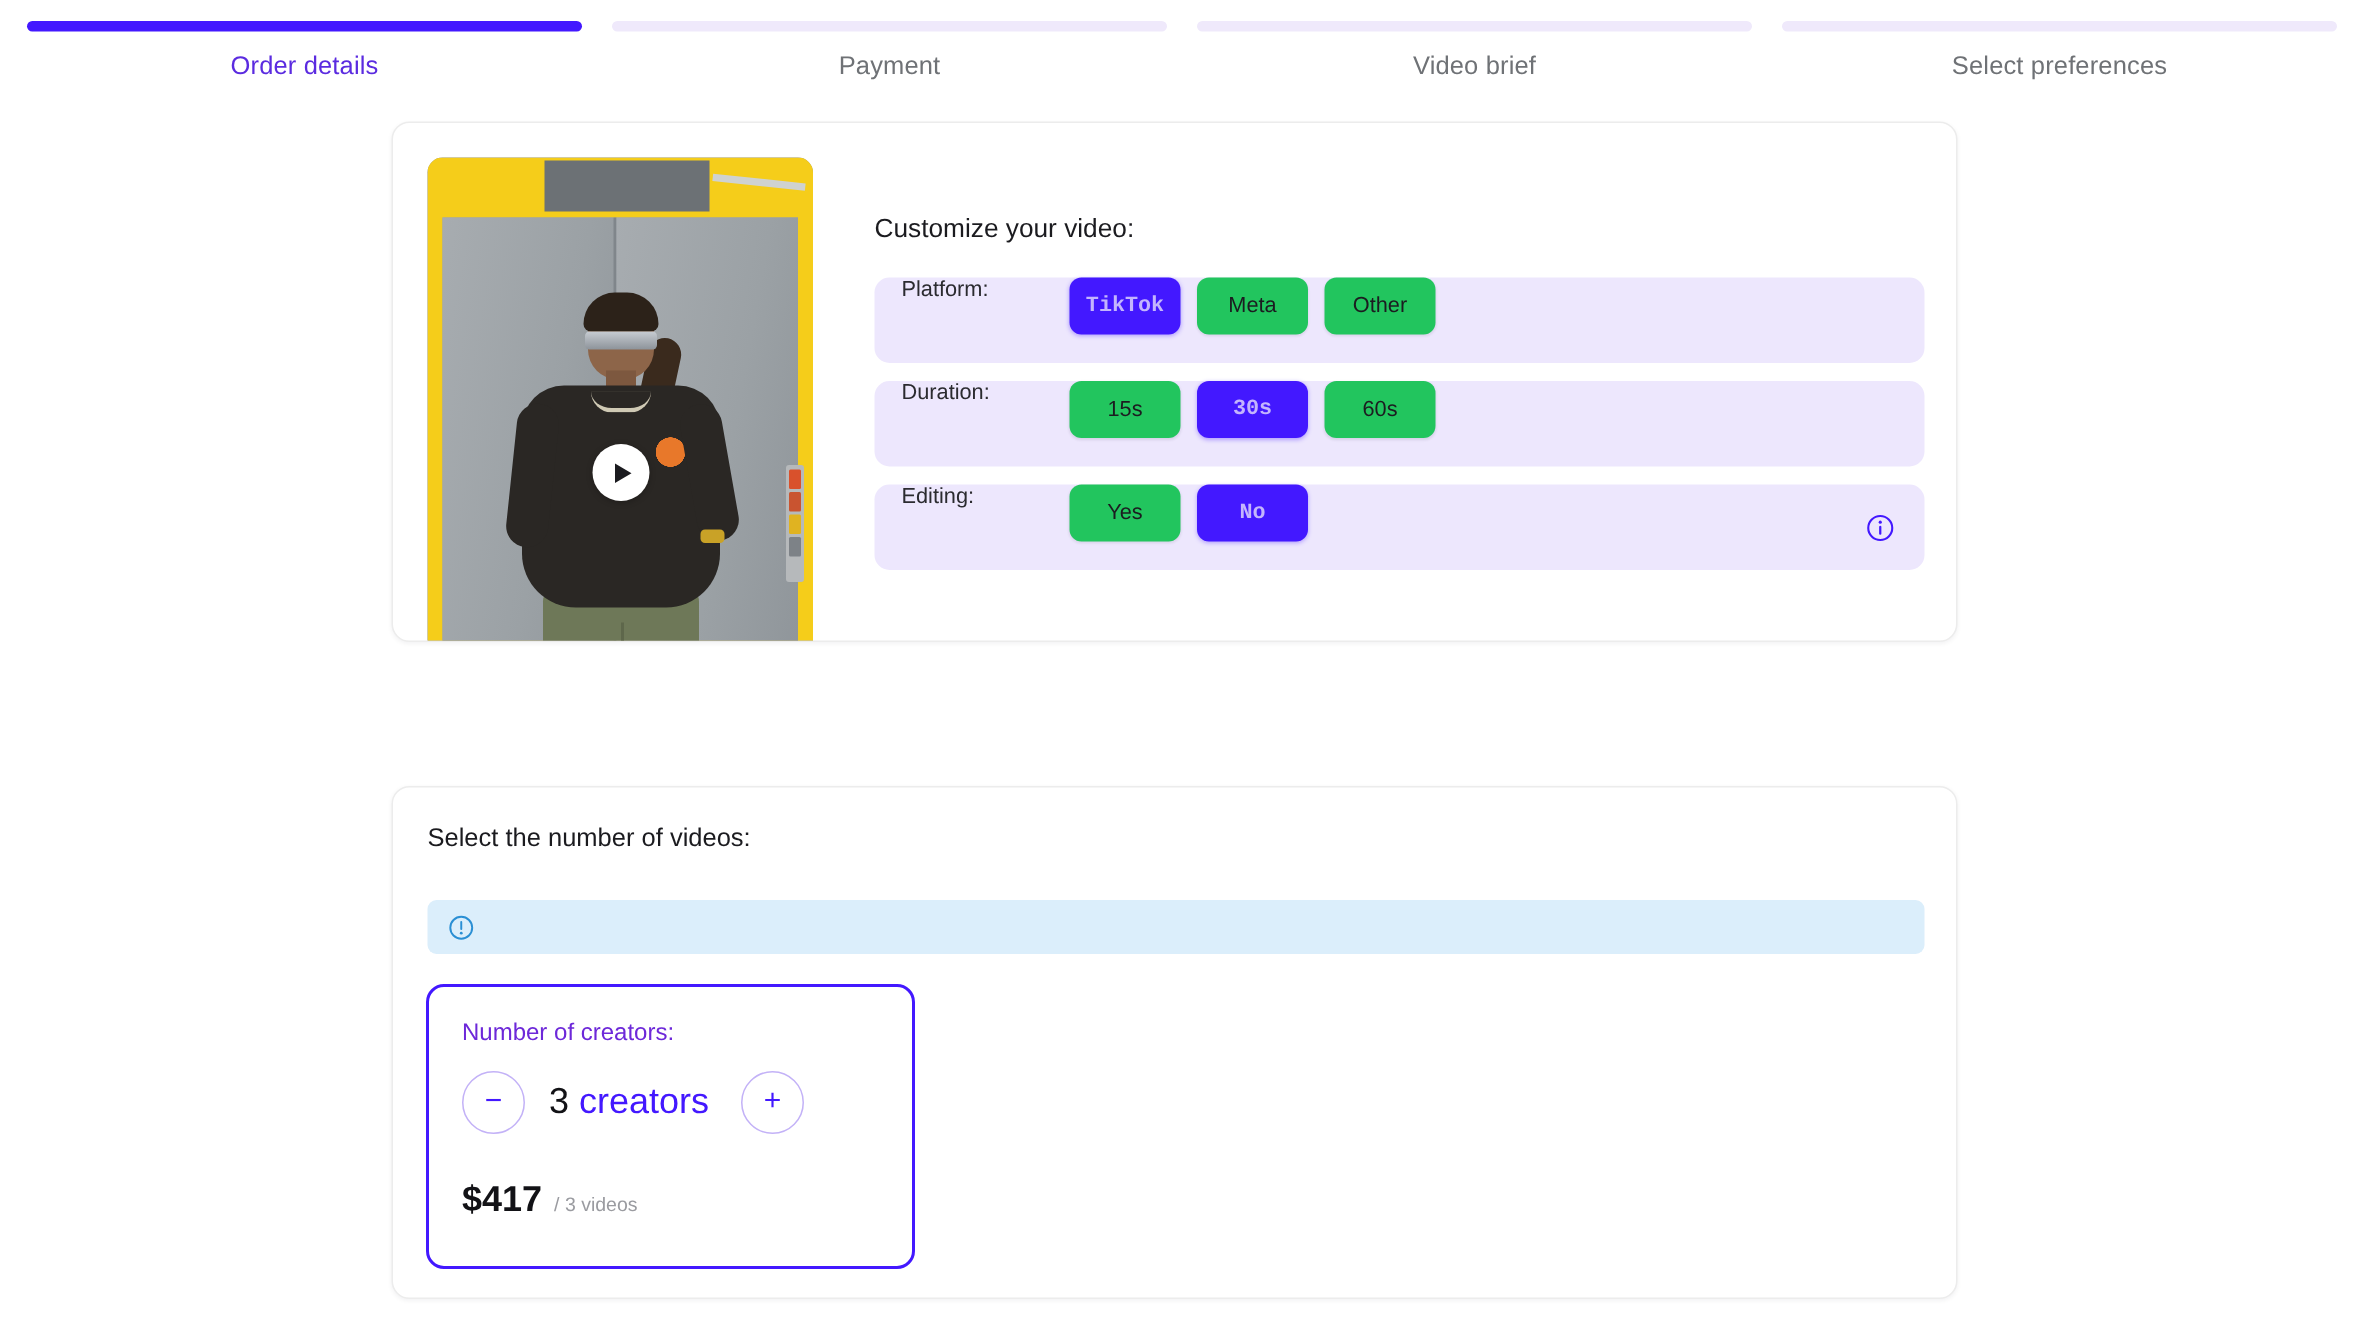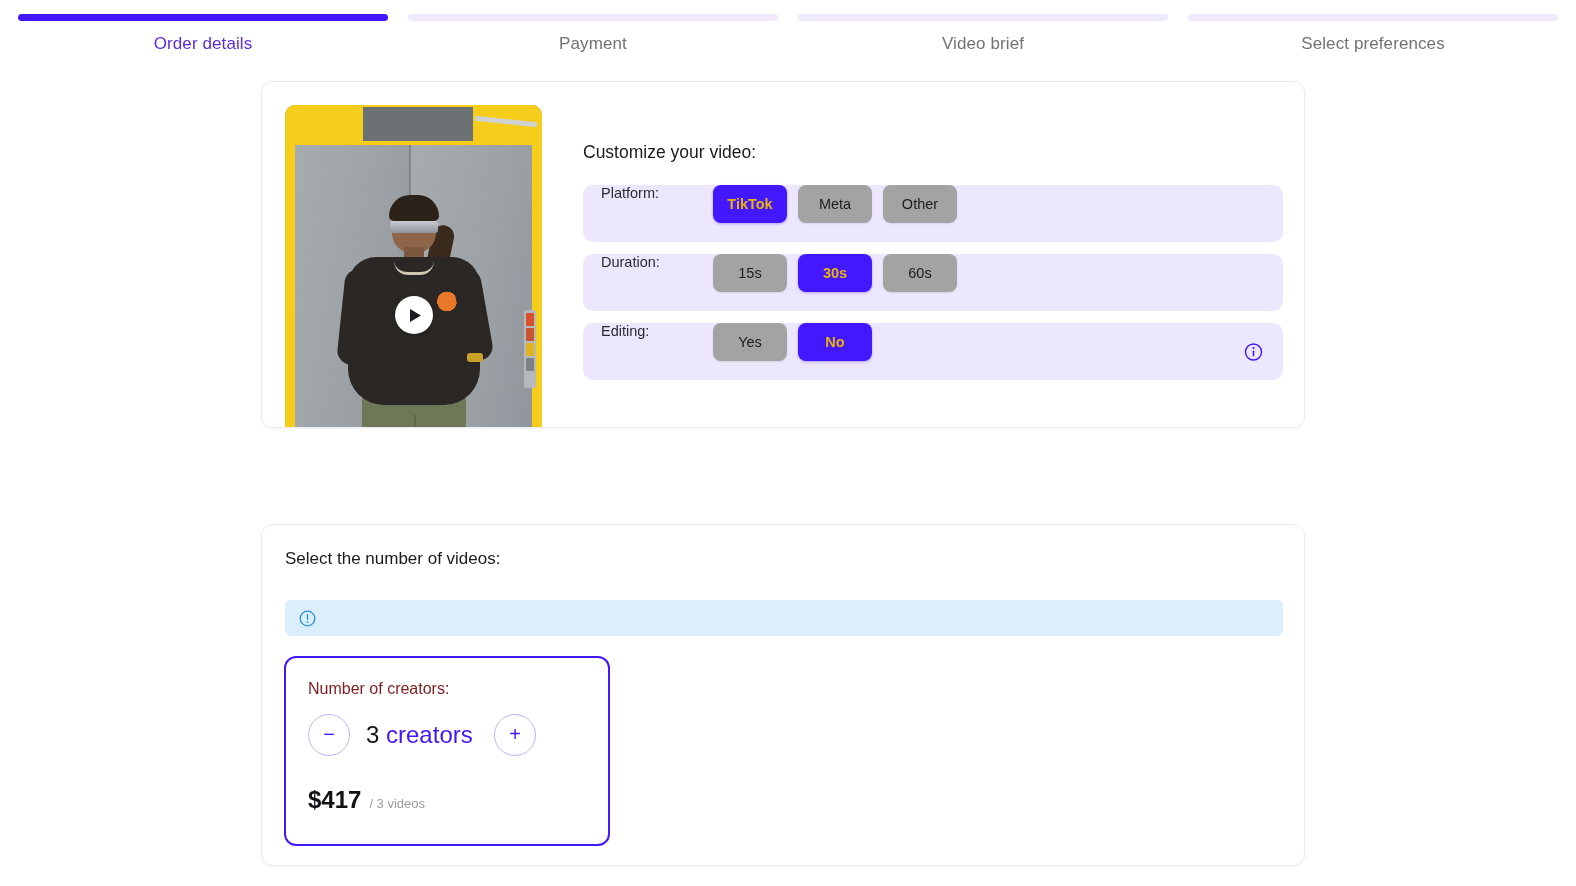--- a/index.html
+++ b/index.html
@@ -162,34 +162,35 @@
     font-size: 14.5px;
     color: #2b2b30;
     width: 112px;
     flex: none;
   }
   .opt-btns { display: flex; gap: 11px; }
   .opt-btn {
     min-width: 74px;
     height: 38px;
     border-radius: 8px;
-    background: #a3a3a3;
+    background: #22c55e;
     color: #1c1c20;
     font-size: 14.5px;
     font-family: "Liberation Sans", sans-serif;
     border: none;
     box-shadow: 0 1px 2px rgba(16,24,40,.10);
     cursor: pointer;
     display: flex; align-items: center; justify-content: center;
   }
   .opt-btn.selected {
     background: #4318ff;
-    color: #eab308;
+    color: #c4b5fd;
     font-weight: bold;
     box-shadow: 0 1px 3px rgba(67,24,255,.35);
+    font-family: Liberation Mono, monospace;
   }
   .row-info-icon {
     position: absolute;
     right: 20px;
     top: 50%;
     transform: translateY(-50%);
     cursor: pointer;
     line-height: 0;
   }
 
@@ -224,21 +225,21 @@
     position: absolute;
     left: 22px;
     top: 131px;
     width: 326px;
     height: 190px;
     border: 2px solid #4318ff;
     border-radius: 12px;
     background: #ffffff;
     padding: 22px 22px 0 22px;
   }
-  .counter-title { font-size: 16px; color: #7f1d1d; }
+  .counter-title { font-size: 16px; color: #6d28d9; }
   .counter-row {
     display: flex;
     align-items: center;
     gap: 16px;
     margin-top: 16px;
   }
   .round-btn {
     width: 42px; height: 42px;
     border-radius: 50%;
     border: 1.6px solid #c3b2f7;

